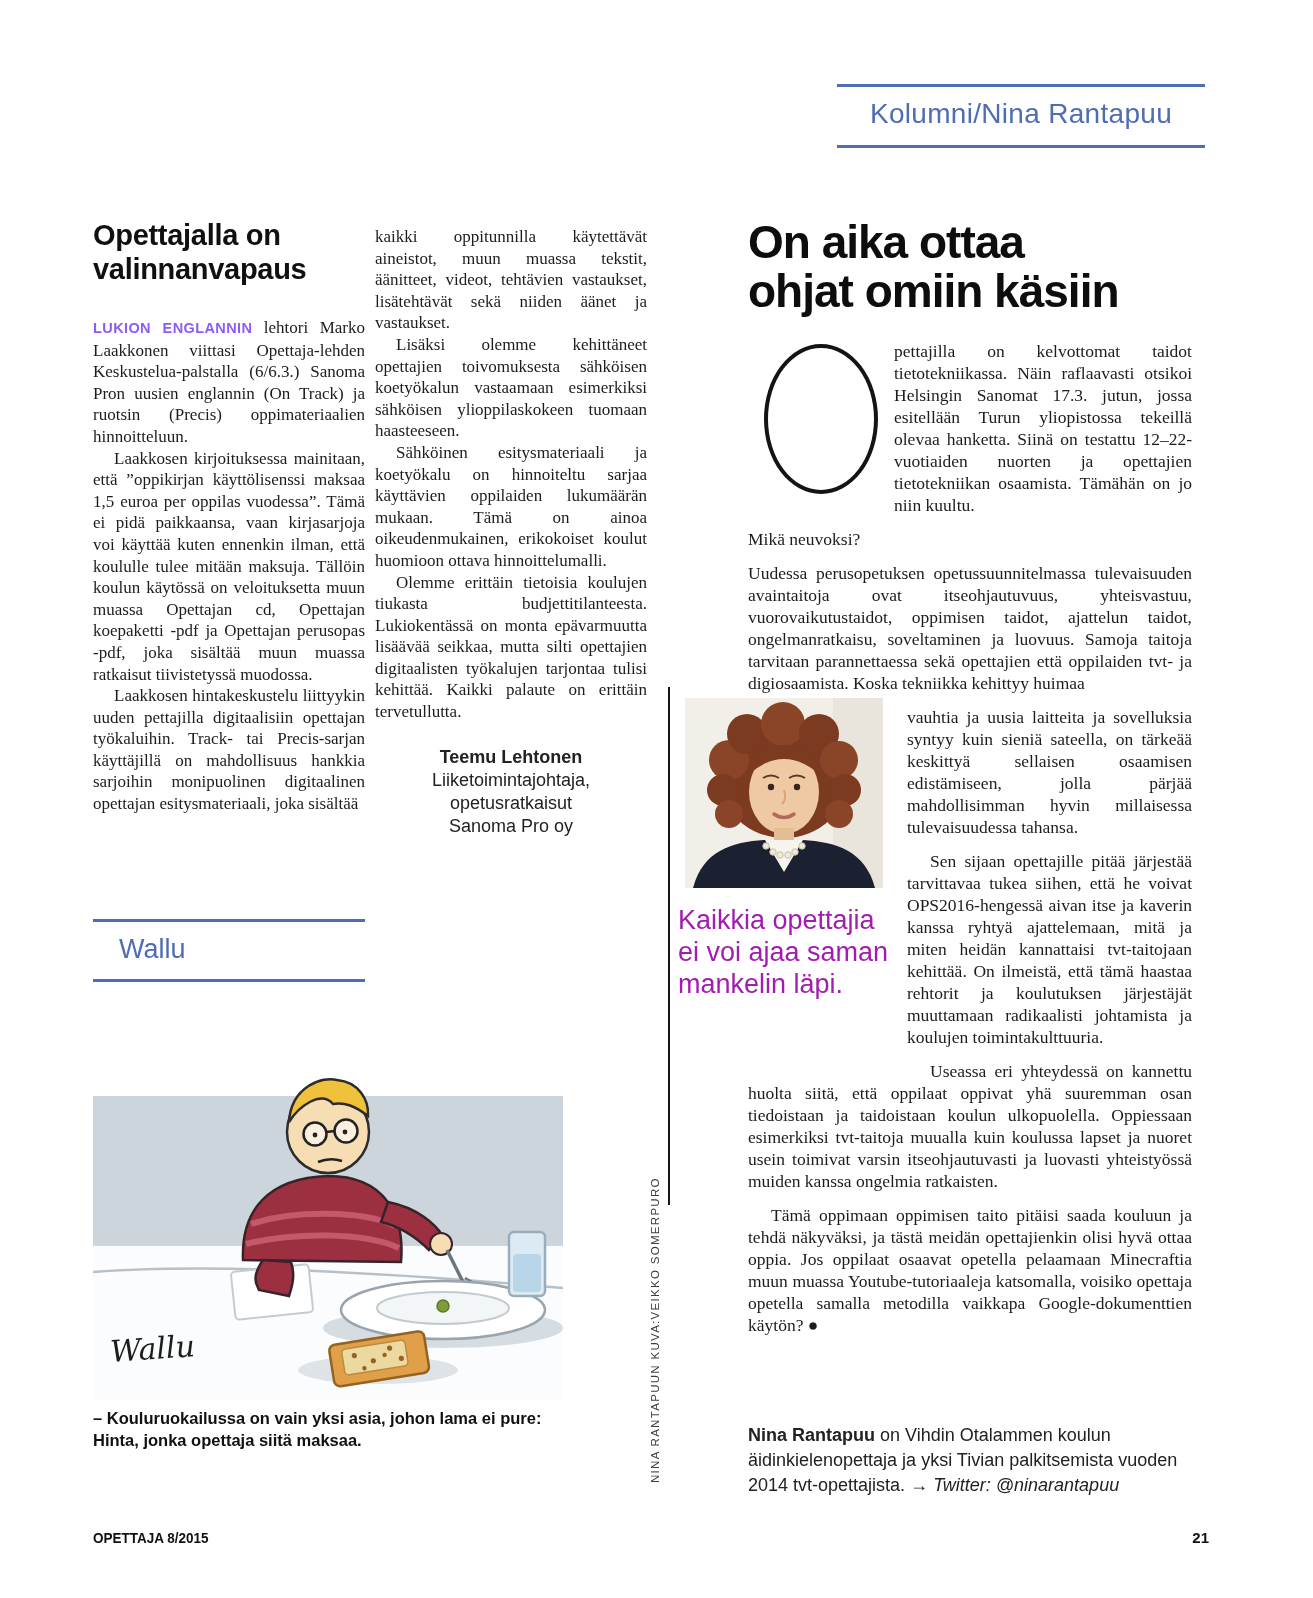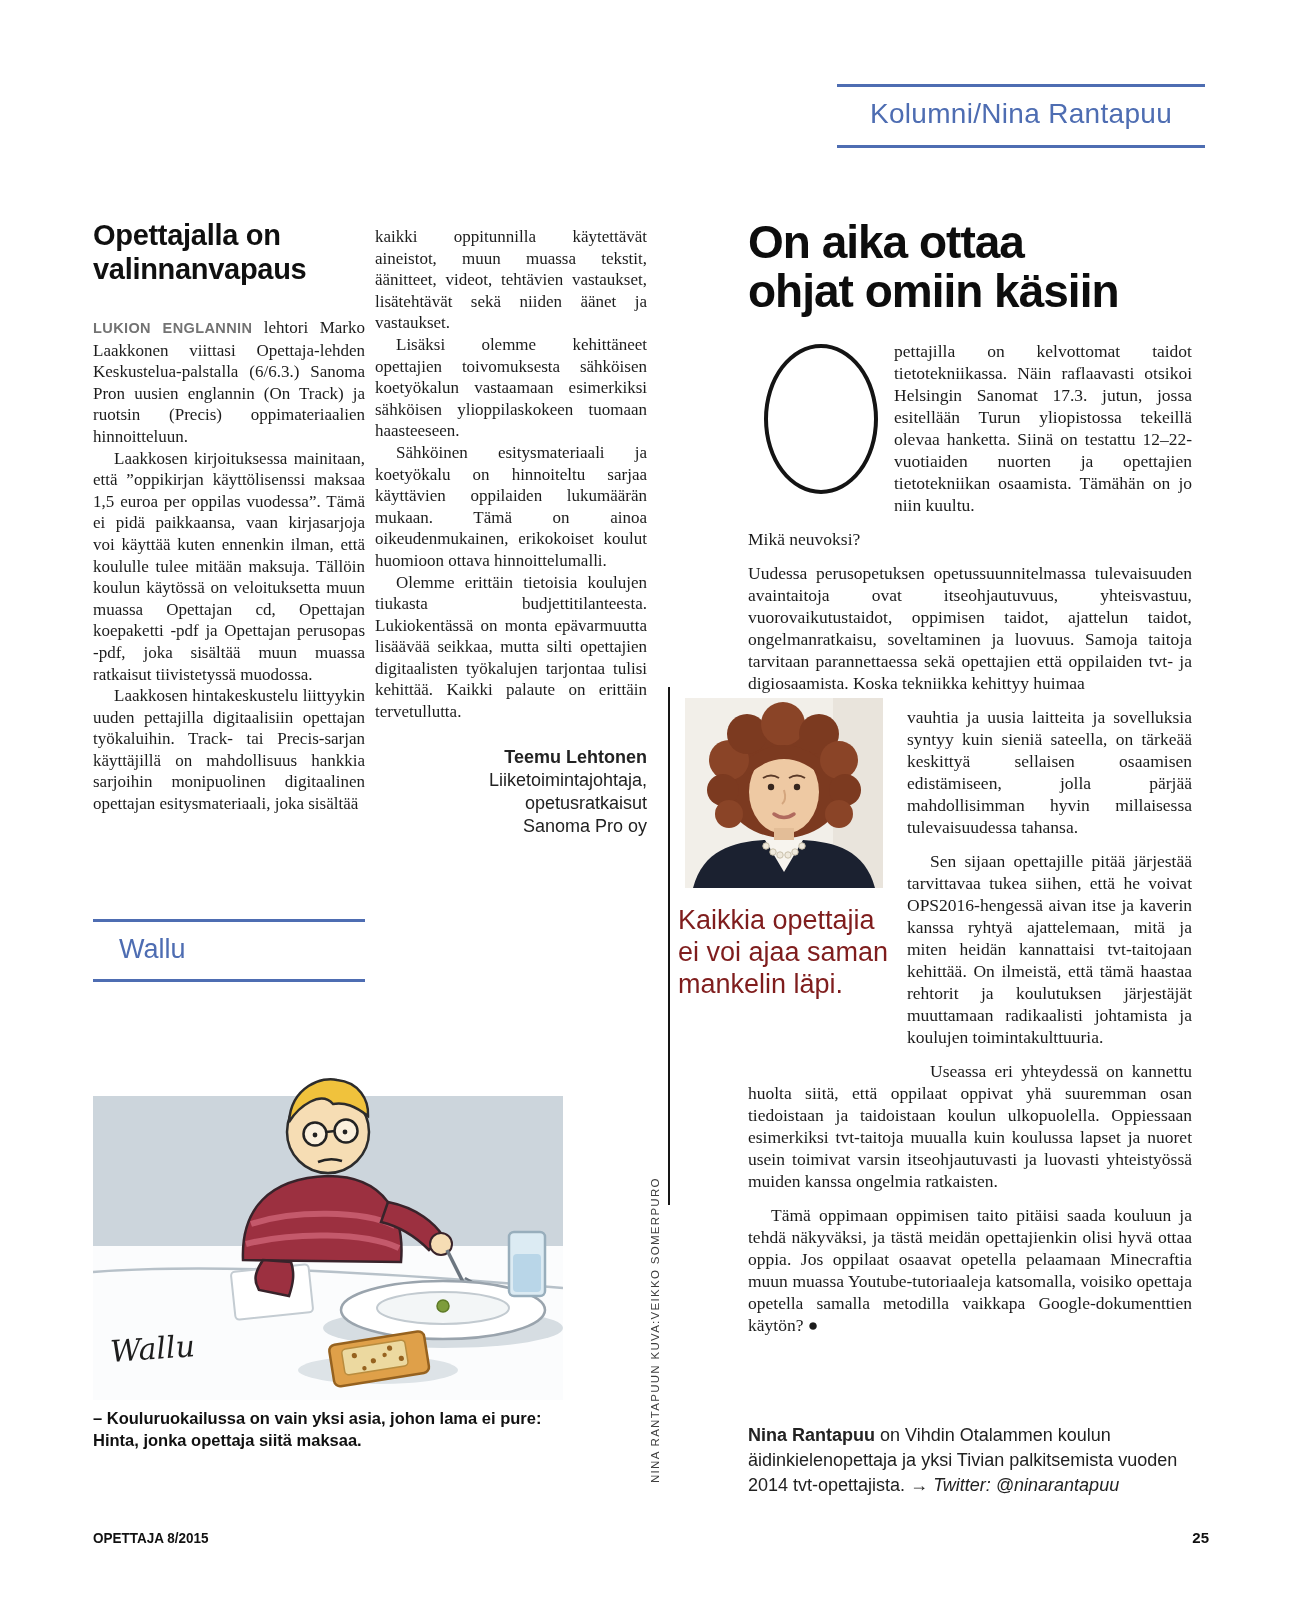--- a/index.html
+++ b/index.html
@@ -26,25 +26,25 @@
     font-size:29px;line-height:34px;font-weight:700;color:#101010;
     letter-spacing:-.3px;margin:0;
   }
   .colbody{font-size:17px;line-height:21.6px;text-align:justify;}
   .colbody p{margin:0;}
   .colbody p.ind{text-indent:21px;}
   .left-col{position:absolute;left:93px;top:317px;width:272px;}
   .mid-col{position:absolute;left:375px;top:226px;width:272px;}
   .leadin{
     font-family:"Liberation Sans", sans-serif;
-    font-weight:700;font-size:14.5px;letter-spacing:.4px;color:#737373;
+    font-weight:700;font-size:14.5px;letter-spacing:.4px;color:#8b5cf6;
   }
   .sig{
     margin-top:23px;font-family:"Liberation Sans", sans-serif;
-    font-size:18px;line-height:23px;color:#222;text-align:right;
+    font-size:18px;line-height:23px;color:#222;text-align:center;
   }
   .sig .name{font-weight:700;}
   .sig span{display:block;}
   
   .wallu-box{
     position:absolute;left:93px;top:919px;width:272px;
     border-top:3px solid #4e6db2;border-bottom:3px solid #4e6db2;
     padding:12px 0 14px 26px;box-sizing:border-box;
     font-family:"Liberation Sans", sans-serif;
     font-size:27px;color:#4e6db2;font-weight:400;
@@ -76,21 +76,21 @@
   .drop-sect p.first{margin:0 0 0 216px;width:298px;}
   .question{margin:4px 0 0 70px;}
   
   .figure-float{
     float:left;width:215px;height:362px;margin:4px 14px 8px 0;
   }
   .portrait{margin-left:7px;width:198px;height:190px;display:block;}
   .pullquote{
     margin:16px 0 15px 0;
     font-family:"Liberation Sans", sans-serif;
-    font-size:27px;line-height:32px;color:#7f1d1d;font-weight:400;
+    font-size:27px;line-height:32px;color:#a21caf;font-weight:400;
     text-align:left;
   }
   .bio{
     position:absolute;left:748px;top:1423px;width:452px;
     font-family:"Liberation Sans", sans-serif;
     font-size:18px;line-height:25px;color:#222;
   }
   .bio .name{font-weight:700;}
   .bio .twitter{font-style:italic;}
   
@@ -264,15 +264,15 @@
   </div>
 
   <div class="vrule"></div>
   <div class="photo-credit">NINA RANTAPUUN KUVA:VEIKKO SOMERPURO</div>
 
   <div class="bio">
     <span class="name">Nina Rantapuu</span><span> on Vihdin Otalammen koulun äidinkielenopettaja ja yksi Tivian palkitsemista vuoden 2014 tvt-opettajista. </span><span>→ </span><span class="twitter">Twitter: @ninarantapuu</span>
   </div>
 
   <div class="footer-left">OPETTAJA 8/2015</div>
-  <div class="footer-right">25</div>
+  <div class="footer-right">21</div>
 
 </div>
 
 </body></html>

